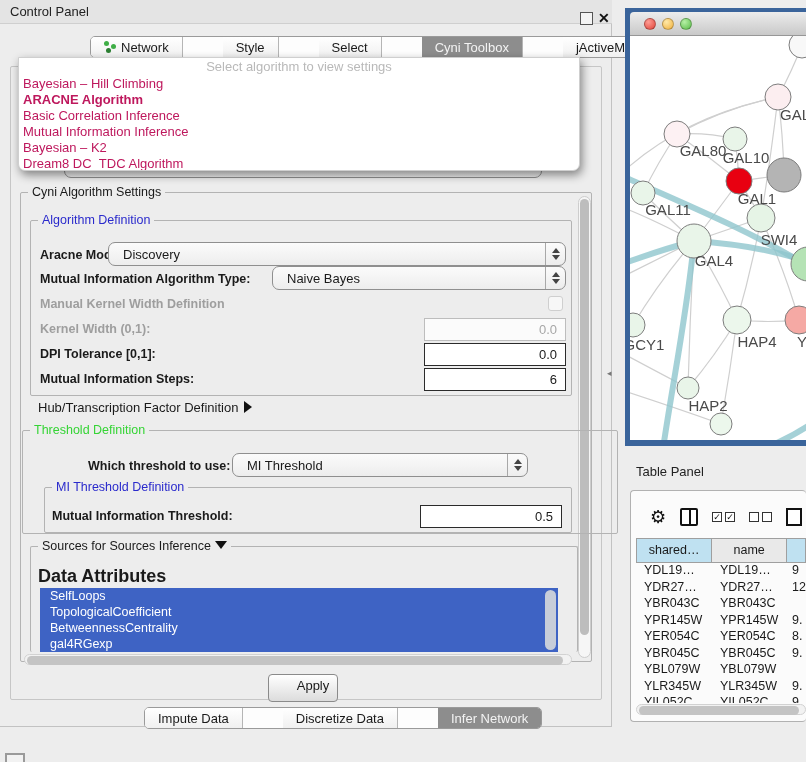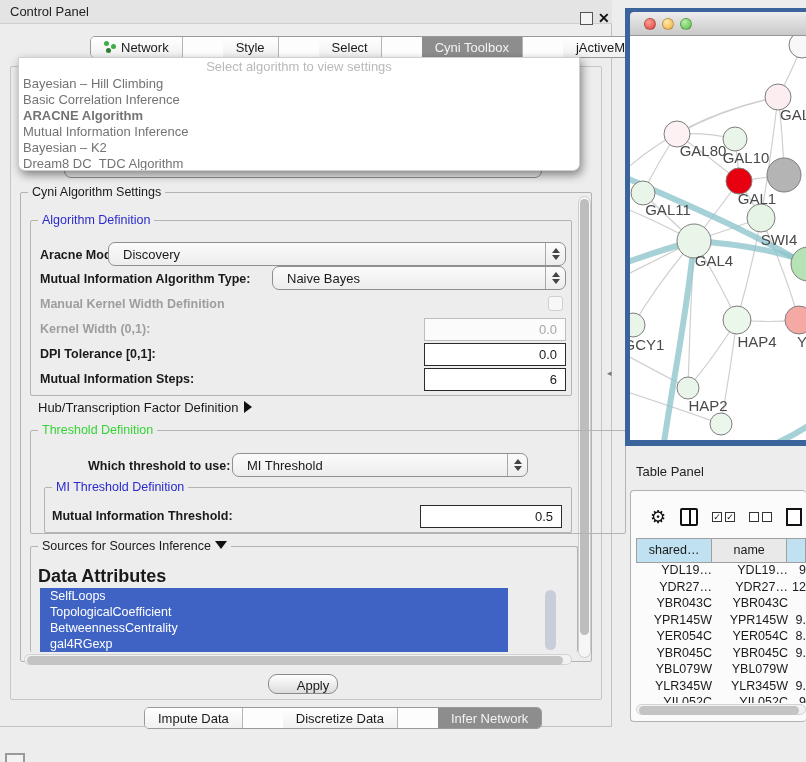--- a/index.html
+++ b/index.html
@@ -46,49 +46,49 @@
   #bg-combo-1 { left:60px; top:90px; width:517px; height:36px; }
   #bg-combo-1 .stepper { border:2px solid var(--focus-blue); border-radius:5px; height:30px; width:22px;
     box-shadow:0 0 4px var(--focus-blue); background:linear-gradient(#fdfdfd,#e6e6e6); margin-right:2px; }
   #bg-combo-2 { left:64px; top:148px; width:478px; height:30px; color:#9b9b9b; }
 
   
   #algo-popup { left:18px; top:57px; width:562px; height:114px; background:#fff;
     border:1px solid #cfcfcf; border-radius:0 0 7px 7px; box-shadow:2px 4px 10px rgba(0,0,0,.45);
     font-size:13px; z-index:50; overflow:hidden; }
   #algo-popup .ph { color:#b9b9b9; text-align:center; height:18px; line-height:18px; }
-  #algo-popup .item { height:16px; line-height:16px; padding-left:4px; color:#737373; }
+  #algo-popup .item { height:16px; line-height:16px; padding-left:4px; color:#be185d; }
   #algo-popup .item.bold { font-weight:bold; }
 
   
   .group { position:absolute; border:1px solid #b3b3b3; border-radius:2px; }
   .legend { position:absolute; top:-8px; left:7px; background:#ededed; padding:0 4px;
     font-size:12.5px; white-space:nowrap; }
   .lbl { position:absolute; font-size:12.5px; font-weight:bold; white-space:nowrap; }
   .lbl.dim { color:#9e9e9e; }
   .lbl.plain { font-weight:normal; font-size:13px; }
   .field { position:absolute; font-size:13px; text-align:right; padding:0 8px; line-height:21px;
     background:#fff; border:1.5px solid #2b2b2b; }
   .field.dim { border:1px solid #bdbdbd; background:#fbfbfb; color:#a7a7a7; }
   .tri-right { display:inline-block; width:0; height:0; border-top:6px solid transparent;
     border-bottom:6px solid transparent; border-left:8px solid #111; vertical-align:-1px; margin-left:6px; }
   .tri-down { display:inline-block; width:0; height:0; border-left:6px solid transparent;
     border-right:6px solid transparent; border-top:8px solid #111; vertical-align:1px; margin-left:4px; }
 
-  #attr-list { left:40px; top:588px; width:468px; height:64px; background:#fff; overflow:hidden; }
+  #attr-list { left:40px; top:588px; width:518px; height:64px; background:#fff; overflow:hidden; }
   .attr-item { height:16px; line-height:16px; padding-left:10px; font-size:12.5px;
     background:var(--selection-blue); color:#fff; }
   #attr-scroll { left:545px; top:590px; width:11px; height:60px; border-radius:6px; background:#c7cdd9; }
 
   .vscroll { position:absolute; background:#f6f6f6; border:1px solid #cdcdcd; border-radius:7px; }
   .vthumb { position:absolute; left:1px; width:9px; background:#bdbdbd; border-radius:6px; }
   .hscroll { position:absolute; background:#f2f2f2; border:1px solid #d2d2d2; border-radius:6px; }
   .hthumb { position:absolute; top:1px; height:9px; background:#c4c4c4; border-radius:6px; }
 
-  #apply-btn { left:268px; top:674px; width:70px; height:20px; border:1px solid #8a8a8a; border-radius:9px;
+  #apply-btn { left:268px; top:674px; width:70px; height:28px; border:1px solid #8a8a8a; border-radius:4px;
     background:linear-gradient(#ffffff,#dcdcdc); font-size:13px; text-align:center; line-height:21px;padding-left:20px; }
 
   #corner-chip { left:5px; top:753px; width:20px; height:14px; border:2px solid #9a9a9a; background:#f2f2f2; }
   #divider-handle { left:607px; top:368px; font-size:9px; color:#777; }
 
   
   #net-window { left:625px; top:8px; width:181px; height:438px; background:var(--window-border-blue);
     padding:4px 0 5px 5px; }
   #net-titlebar { position:relative; height:24px; background:linear-gradient(#ececec,#c9c9c9);
     border-bottom:1px solid #979797; border-radius:4px 0 0 0; }
@@ -114,21 +114,21 @@
   .docicon { width:16px; height:18px; border:2px solid #111; background:#fff; }
   #tp-table { position:absolute; left:636px; top:538px; width:170px; overflow:hidden; }
   .th-row { display:flex; height:25px; border:1px solid #9f9f9f; }
   .th { font-size:12.5px; text-align:center; line-height:23px; border-right:1px solid #9f9f9f;
     overflow:hidden; white-space:nowrap; }
   .th.c1 { width:76px; background:var(--table-header-blue); }
   .th.c2 { width:76px; background:#e9e9e9; }
   .th.c3 { width:18px; background:var(--table-header-blue); border-right:none; }
   #tp-rows { position:absolute; left:636px; top:563px; width:170px; height:140px; overflow:hidden; }
   .tr { display:flex; height:16.5px; font-size:12.5px; }
-  .td { white-space:nowrap; overflow:hidden; padding-left:8px;text-align:right; }
+  .td { white-space:nowrap; overflow:hidden; padding-left:8px; }
   .td.c1 { width:76px; } .td.c2 { width:76px; } .td.c3 { width:18px; padding-left:4px; }
 </style>
 </head>
 <body>
 
 <div class="abs" id="control-panel"></div>
 <div class="abs" id="cp-titlebar">
   <span>Control Panel</span>
 </div>
 <div class="abs" id="cp-float"></div>
@@ -167,22 +167,22 @@
     </span>
 </div>
 <div class="abs combo" id="bg-combo-2">
   <span class="val">gal-filtered sif default node</span>
 </div>
 
 <div class="abs" id="algo-popup">
   <div class="ph">Select algorithm to view settings</div>
   <div id="algo-items">
       <div class="item">Bayesian – Hill Climbing</div>
+      <div class="item bold">ARACNE Algorithm</div>
       <div class="item">Basic Correlation Inference</div>
-      <div class="item bold">ARACNE Algorithm</div>
       <div class="item">Mutual Information Inference</div>
       <div class="item">Bayesian – K2</div>
       <div class="item">Dream8 DC_TDC Algorithm</div>
     </div>
 </div>
 
 <div class="group" style="left:20px; top:192px; width:572px; height:470px;">
   <span class="legend">Cyni Algorithm Settings</span>
 </div>
 <div class="vscroll" style="left:578px; top:196px; width:13px; height:462px;">
@@ -212,21 +212,21 @@
 <div class="abs" style="left:548px; top:296px; width:15px; height:15px; border:1px solid #cfcfcf; border-radius:3px; background:#f7f7f7;"></div>
 <span class="lbl dim" style="left:40px; top:322px;">Kernel Width (0,1):</span>
 <div class="field dim" style="left:424px; top:318px; width:142px; height:23px;">0.0</div>
 <span class="lbl" style="left:40px; top:347px;">DPI Tolerance [0,1]:</span>
 <div class="field" style="left:424px; top:343px; width:142px; height:23px;">0.0</div>
 <span class="lbl" style="left:40px; top:372px;">Mutual Information Steps:</span>
 <div class="field" style="left:424px; top:368px; width:142px; height:23px;">6</div>
 
 <span class="lbl plain" style="left:38px; top:400px;"><span>Hub/Transcription Factor Definition</span><span class="tri-right"></span></span>
 
-<div class="group" style="left:30px; top:430px; width:596px; height:104px;text-align:center;">
+<div class="group" style="left:22px; top:430px; width:596px; height:104px;text-align:center;">
   <span class="legend" style="color:var(--group-title-green);">Threshold Definition</span>
 </div>
 <span class="lbl" style="left:88px; top:459px;">Which threshold to use:</span>
 <div class="abs combo" style="left:232px; top:453px; width:296px; height:24px;">
   <span class="val">MI Threshold</span>
   <span class="stepper">
       <span class="tri-up"></span>
       <span class="tri-dn"></span>
     </span>
 </div>

